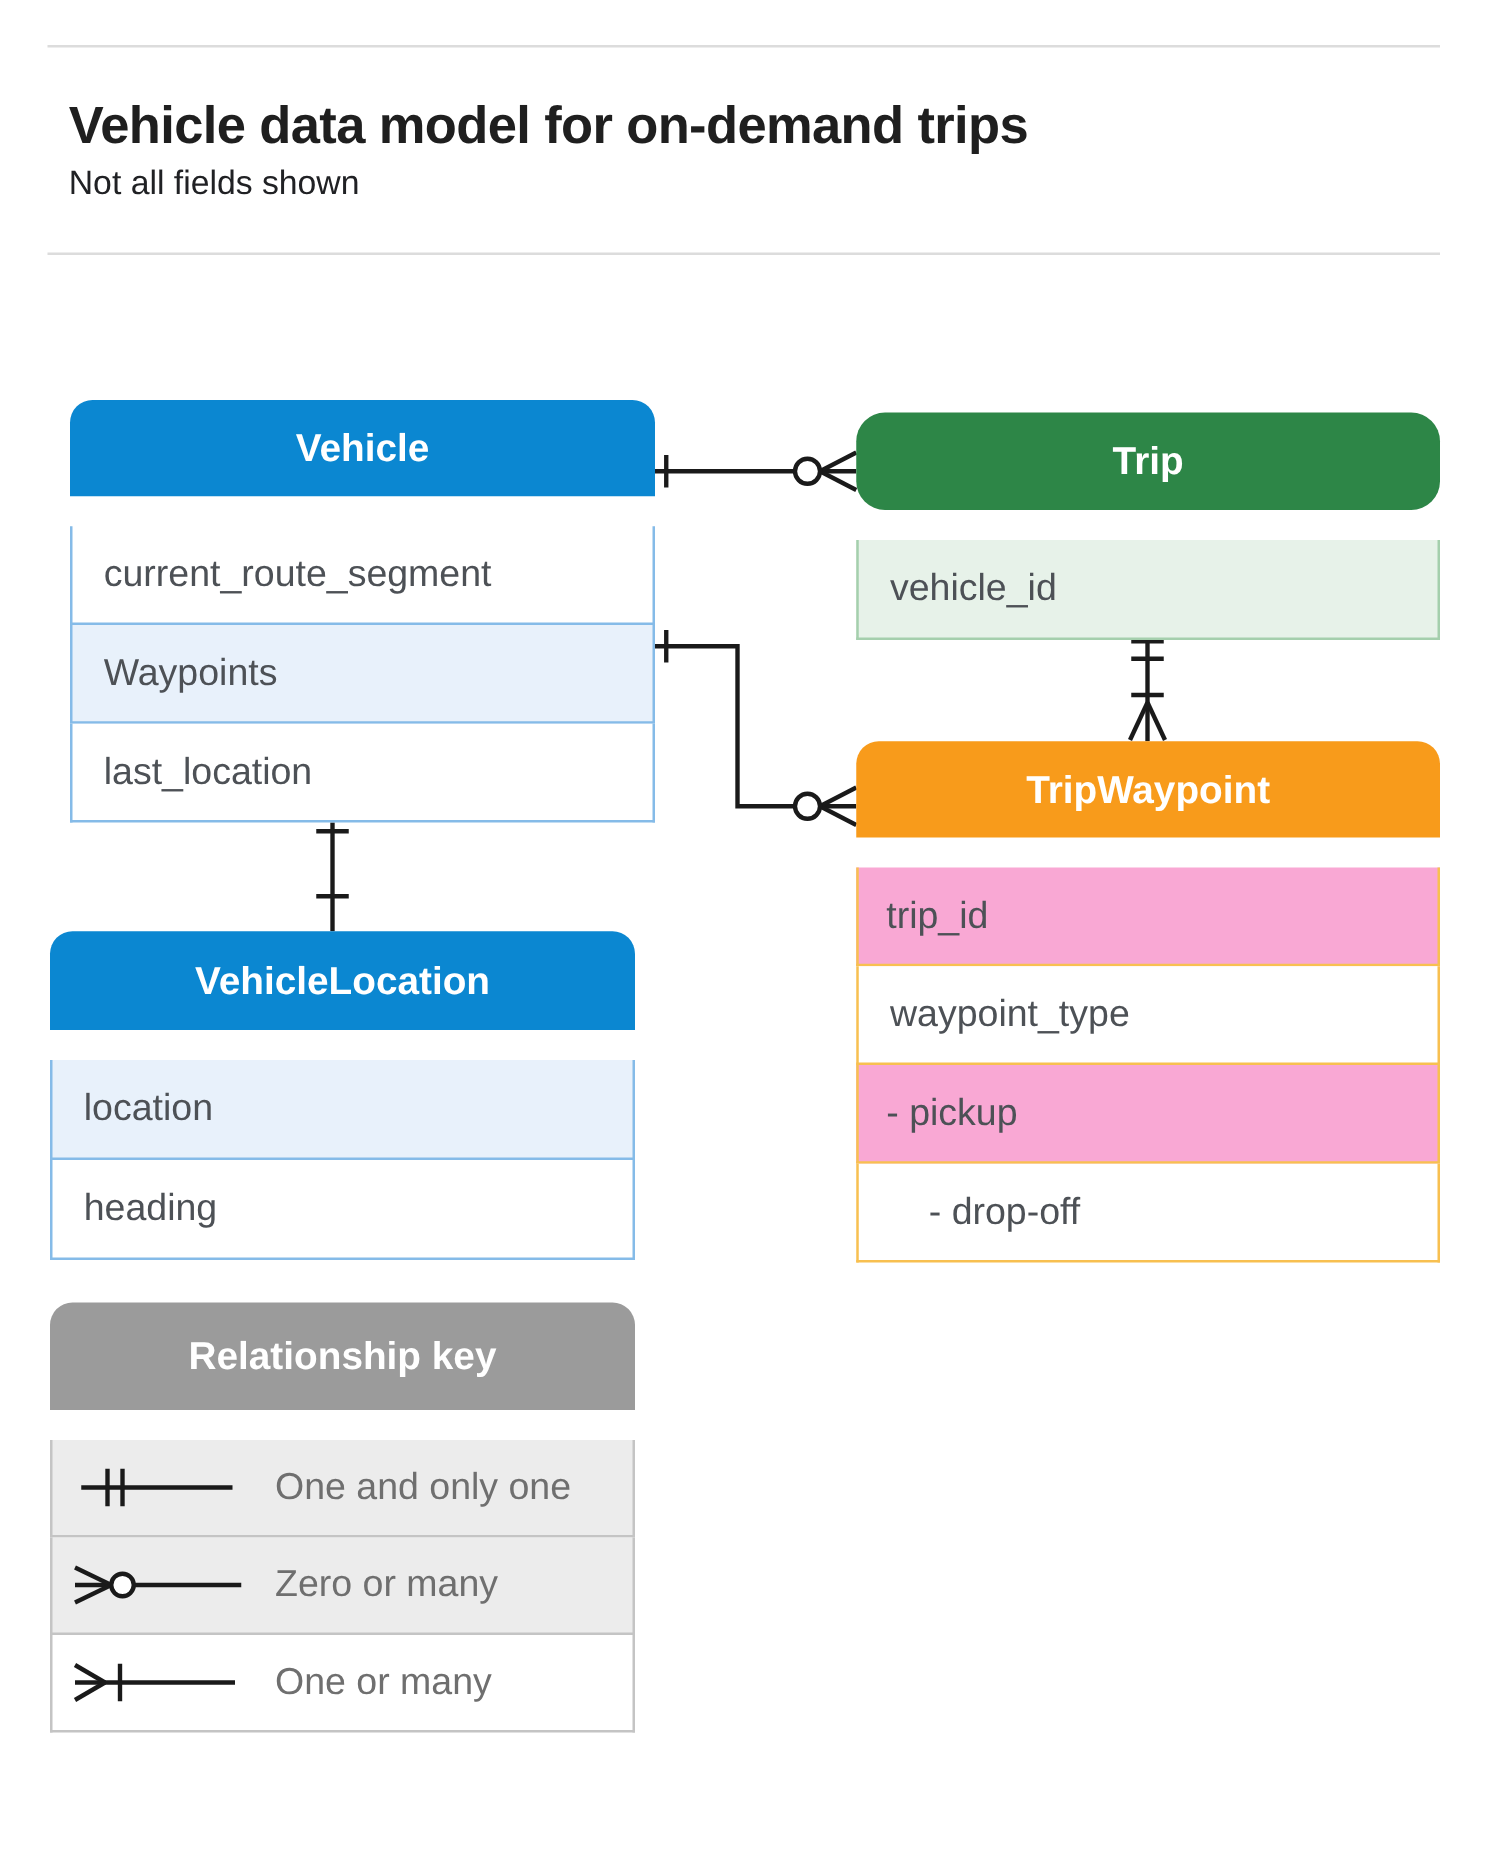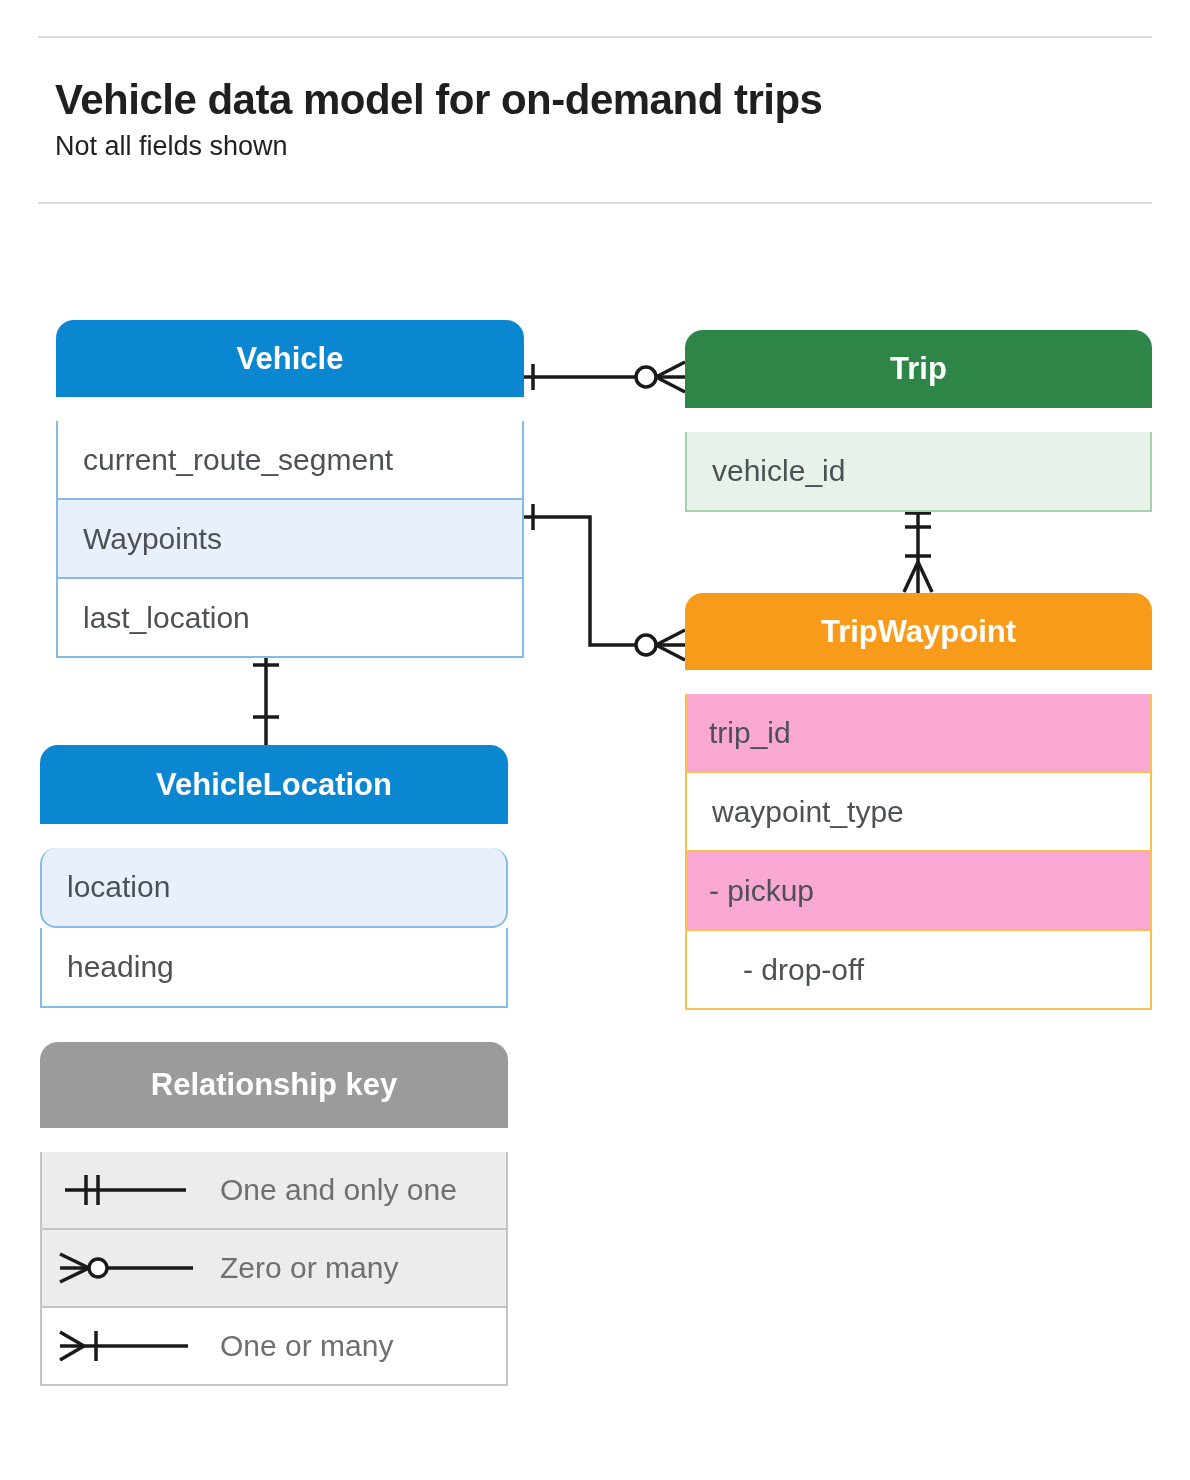--- a/index.html
+++ b/index.html
@@ -100,35 +100,35 @@
   </svg>
 
   <div class="entity blue" style="left:56px;top:320px;width:468px;">
     <div class="entity-header" style="height:77px;">Vehicle</div>
     <div class="row first" style="height:79px;">current_route_segment</div>
     <div class="row tint" style="height:79px;">Waypoints</div>
     <div class="row" style="height:79px;">last_location</div>
   </div>
 
   <div class="entity green" style="left:685px;top:330px;width:467px;">
-    <div class="entity-header" style="height:78px;">Trip</div>
+    <div class="entity-header" style="height:78px;border-radius:23px;">Trip</div>
     <div class="row tint first" style="height:80px;">vehicle_id</div>
   </div>
 
   <div class="entity orange" style="left:685px;top:593px;width:467px;">
     <div class="entity-header" style="height:77px;">TripWaypoint</div>
     <div class="row tint first" style="height:79px;">trip_id</div>
     <div class="row" style="height:79px;">waypoint_type</div>
     <div class="row tint indent" style="height:79px;">- pickup</div>
     <div class="row indent" style="height:79px;">- drop-off</div>
   </div>
 
   <div class="entity blue" style="left:40px;top:745px;width:468px;">
     <div class="entity-header" style="height:79px;">VehicleLocation</div>
-    <div class="row tint first" style="height:80px;border-radius:16px;">location</div>
+    <div class="row tint first" style="height:80px;">location</div>
     <div class="row" style="height:80px;">heading</div>
   </div>
 
   <div class="entity gray" style="left:40px;top:1042px;width:468px;">
     <div class="entity-header" style="height:86px;">Relationship key</div>
 
     <div class="row tint first legend-row" style="height:78px;">
       <svg class="legend-symbol" width="150" height="54" viewBox="0 0 150 54">
         <line x1="7" y1="27" x2="128" y2="27"></line>
         <line x1="28" y1="12" x2="28" y2="42"></line>

